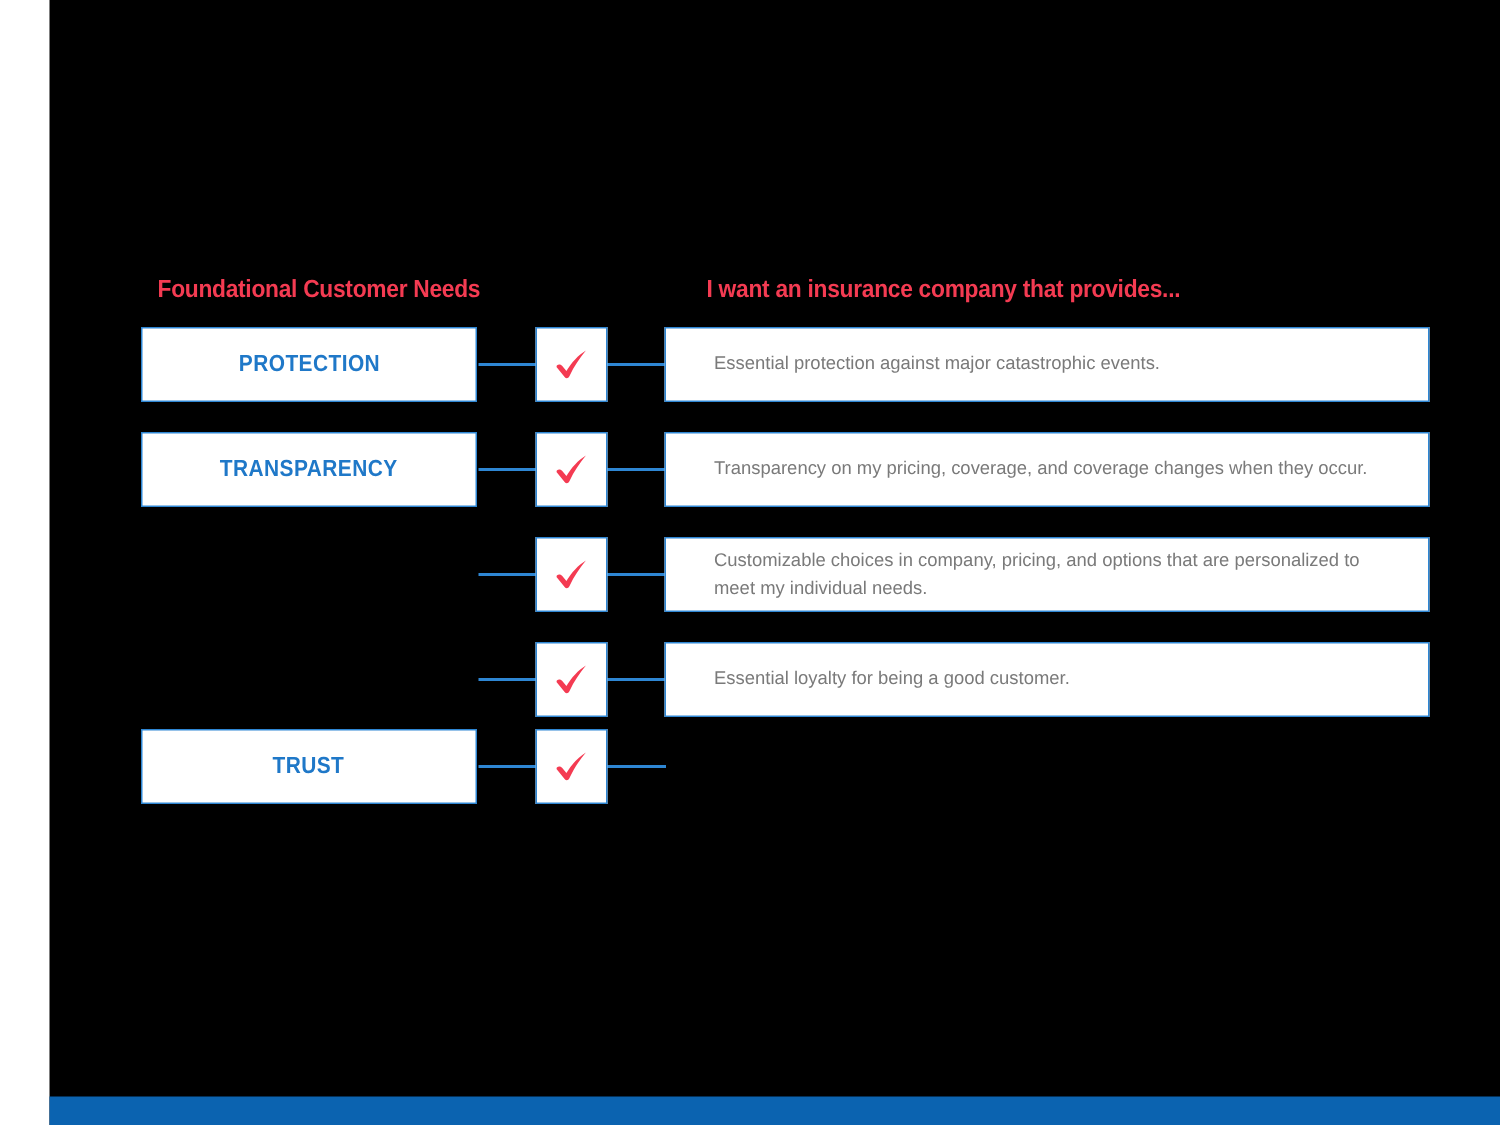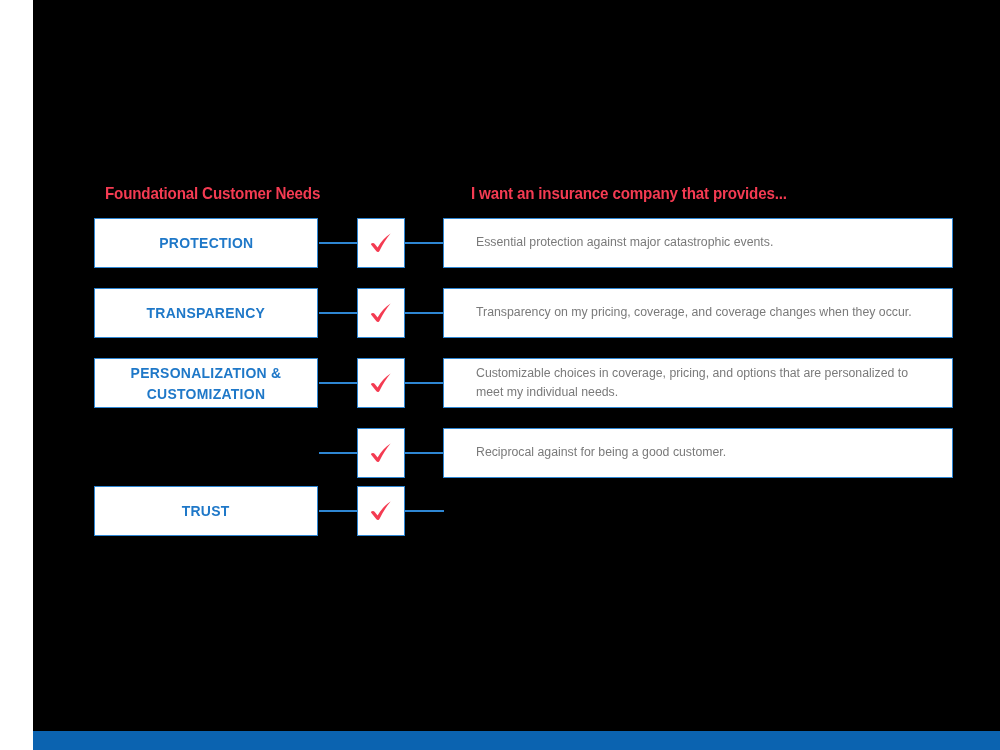--- a/index.html
+++ b/index.html
@@ -169,49 +169,46 @@
         </svg>
       </span>
     </div>
     <div class="connector conn-right"></div>
     <div class="desc-box">
       <span class="desc-text">Essential protection against major catastrophic events.</span>
     </div>
   </div>
 
   <div class="row" style="top:358px">
-    <div class="need-box">
-      <span class="need-label">PERSONALIZATION &amp; CUSTOMIZATION</span>
-    </div>
-    <div class="connector conn-left"></div>
-    <div class="check-box">
-      <span>
-        <svg width="26" height="24" viewBox="0 0 26 24">
-          <path d="M3.2 12.6 C4.6 11.7 6.0 12.0 7.0 13.2 L9.6 16.4 C13.0 10.6 17.4 5.8 22.6 2.6 C18.6 7.4 14.6 13.2 11.6 19.8 C10.9 21.3 9.4 21.6 8.4 20.3 L3.0 13.6 Z" fill="#F43B52"></path>
-        </svg>
-      </span>
-    </div>
-    <div class="connector conn-right"></div>
-    <div class="desc-box">
-      <span class="desc-text">Customizable choices in coverage, pricing, and options that are personalized to meet my individual needs.</span>
+    <div class="connector conn-left"></div>
+    <div class="check-box">
+      <span>
+        <svg width="26" height="24" viewBox="0 0 26 24">
+          <path d="M3.2 12.6 C4.6 11.7 6.0 12.0 7.0 13.2 L9.6 16.4 C13.0 10.6 17.4 5.8 22.6 2.6 C18.6 7.4 14.6 13.2 11.6 19.8 C10.9 21.3 9.4 21.6 8.4 20.3 L3.0 13.6 Z" fill="#F43B52"></path>
+        </svg>
+      </span>
+    </div>
+    <div class="connector conn-right"></div>
+    <div class="desc-box">
+      <span class="desc-text">Customizable choices in company, pricing, and options that are personalized to meet my individual needs.</span>
     </div>
   </div>
 
   <div class="row" style="top:428px">
     <div class="connector conn-left"></div>
     <div class="check-box">
       <span>
         <svg width="26" height="24" viewBox="0 0 26 24">
           <path d="M3.2 12.6 C4.6 11.7 6.0 12.0 7.0 13.2 L9.6 16.4 C13.0 10.6 17.4 5.8 22.6 2.6 C18.6 7.4 14.6 13.2 11.6 19.8 C10.9 21.3 9.4 21.6 8.4 20.3 L3.0 13.6 Z" fill="#F43B52"></path>
         </svg>
       </span>
     </div>
     <div class="connector conn-right"></div>
     <div class="desc-box">
-      <span class="desc-text">Reciprocal against for being a good customer.</span>
+      <span class="desc-text">Essential loyalty for being a good customer.</span>
     </div>
   </div>
 
   <div class="row" style="top:486px">
     <div class="need-box">
       <span class="need-label">TRUST</span>
     </div>
     <div class="connector conn-left"></div>
     <div class="check-box">
       <span>

